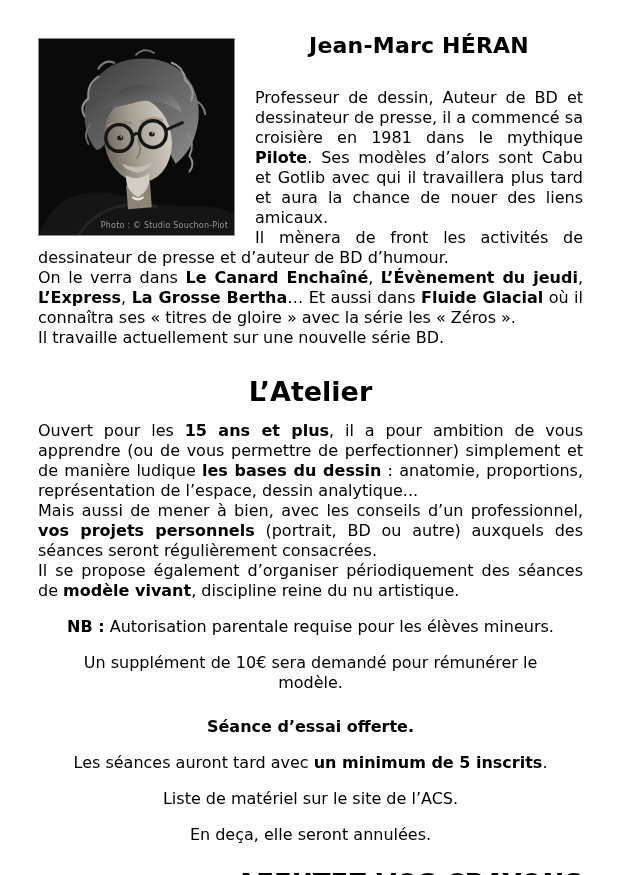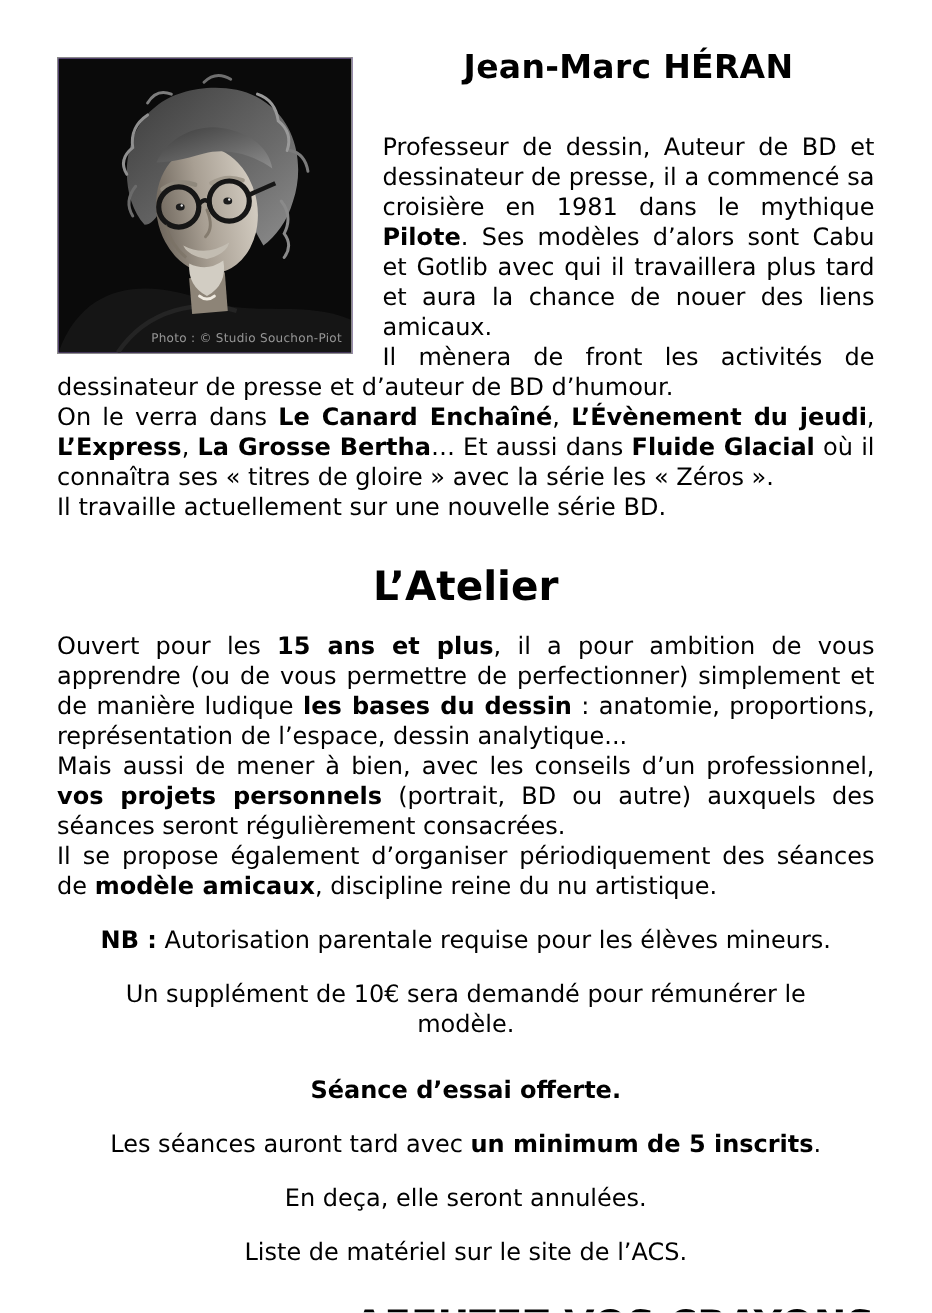--- a/index.html
+++ b/index.html
@@ -136,29 +136,29 @@
   </figure>
 
   <h1 class="title">Jean-Marc HÉRAN</h1>
 
   <p class="justify"><span>Professeur de dessin, Auteur de BD et dessinateur de presse, il a commencé sa croisière en 1981 dans le mythique </span><b>Pilote</b><span>. Ses modèles d’alors sont Cabu et Gotlib avec qui il travaillera plus tard et aura la chance de nouer des liens amicaux.</span><br><span>Il mènera de front les activités de dessinateur de presse et d’auteur de BD d’humour.</span><br><span>On le verra dans </span><b>Le Canard Enchaîné</b><span>, </span><b>L’Évènement du jeudi</b><span>, </span><b>L’Express</b><span>, </span><b>La Grosse Bertha</b><span>… Et aussi dans </span><b>Fluide Glacial</b><span> où il connaîtra ses « titres de gloire » avec la série les « Zéros ».</span><br><span>Il travaille actuellement sur une nouvelle série BD.</span></p>
 
   <h2 class="section">L’Atelier</h2>
 
   <p class="justify intro"><span>Ouvert pour les </span><b>15 ans et plus</b><span>, il a pour ambition de vous apprendre (ou de vous permettre de perfectionner) simplement et de manière ludique </span><b>les bases du dessin</b><span> : anatomie, proportions, représentation de l’espace, dessin analytique...</span><br><span>Mais aussi de mener à bien, avec les conseils d’un professionnel, </span><b>vos projets personnels</b><span> (portrait, BD ou autre) auxquels des séances seront régulièrement consacrées.</span></p>
 
-  <p class="justify model-block"><span>Il se propose également d’organiser périodiquement des séances de </span><b>modèle amicaux</b><span>, discipline reine du nu artistique.</span></p>
+  <p class="justify model-block"><span>Il se propose également d’organiser périodiquement des séances de </span><b>modèle vivant</b><span>, discipline reine du nu artistique.</span></p>
   <div class="center-line"><b>NB :</b><span> Autorisation parentale requise pour les élèves mineurs.</span></div>
   <div class="center-line">Un supplément de 10€ sera demandé pour rémunérer le modèle.</div>
 
   <div class="practical">
     <div class="center-line bold">Séance d’essai offerte.</div>
     <div class="center-line"><span>Les séances auront tard avec </span><b>un minimum de 5 inscrits</b><span>.</span></div>
+    <div class="center-line">Liste de matériel sur le site de l’ACS.</div>
     <div class="center-line">En deça, elle seront annulées.</div>
-    <div class="center-line">Liste de matériel sur le site de l’ACS.</div>
   </div>
 
   <div class="closing">
     <div>AFFUTEZ VOS CRAYONS</div>
     <div>ET À TRÈS BIENTÔT !</div>
   </div>
 
 </div>
 
 </body></html>

